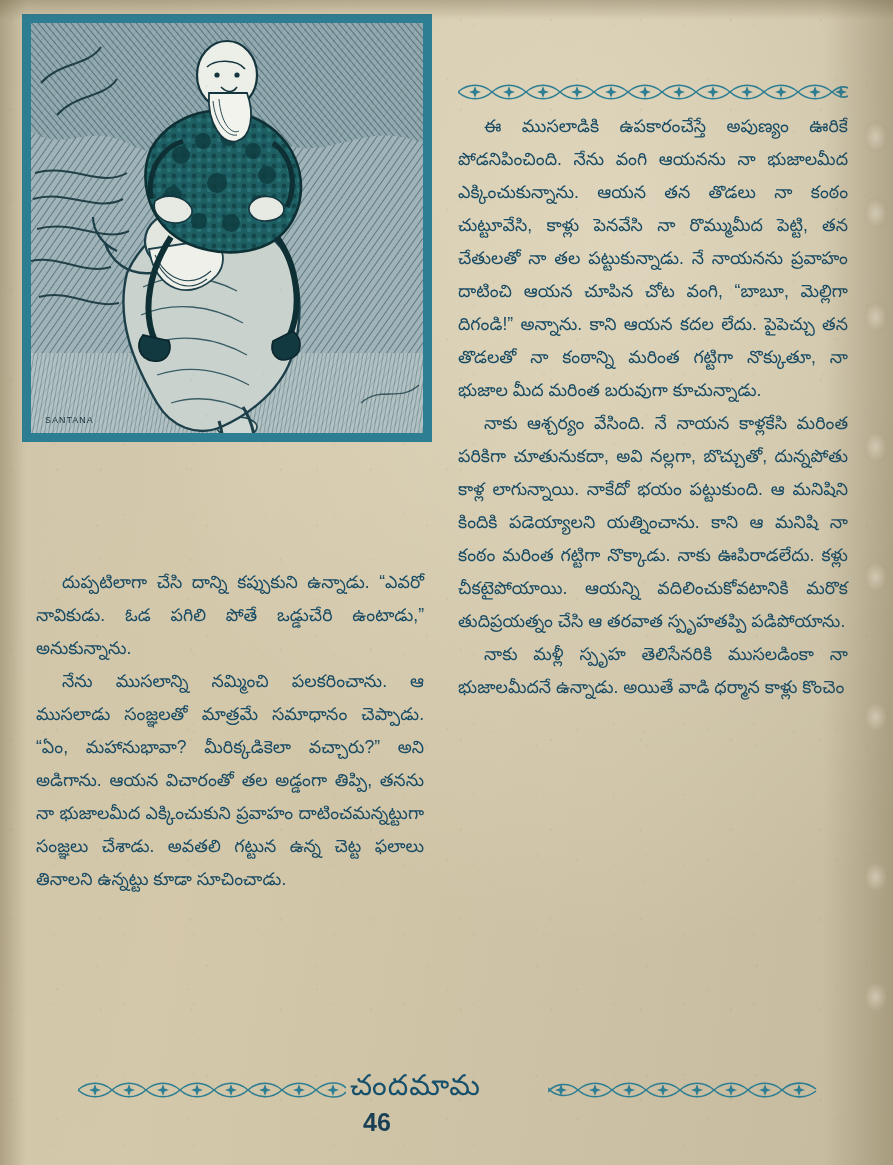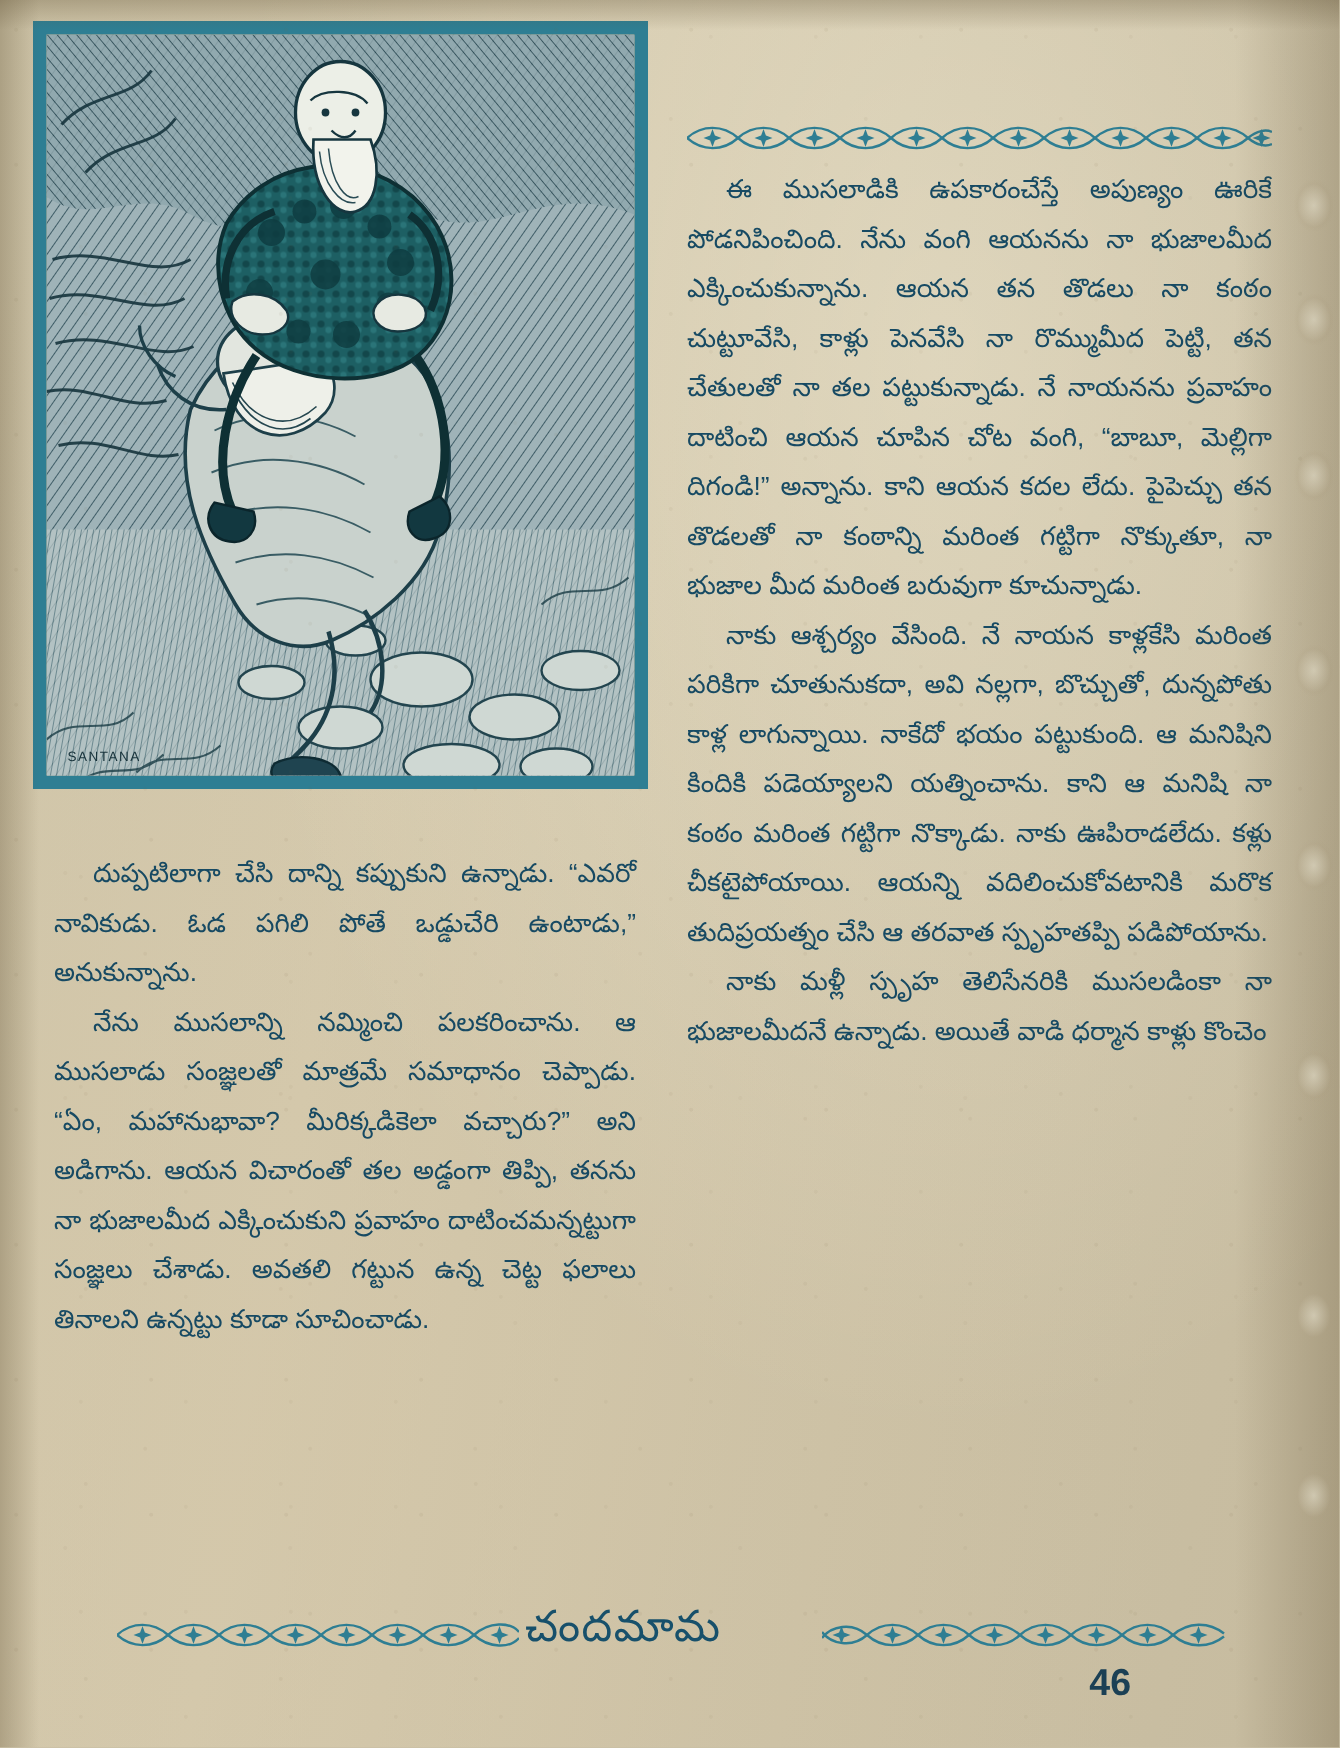--- a/index.html
+++ b/index.html
@@ -57,21 +57,21 @@
     background: linear-gradient(to bottom, rgba(90,75,45,0.30), rgba(90,75,45,0));
     pointer-events: none;
   }
 
   
   .illus-wrap {
     position: absolute;
     left: 22px;
     top: 14px;
     width: 410px;
-    height: 512px;
+    height: 428px;
     border: 9px solid #2e7e93;
     box-sizing: border-box;
     background: #b9b095;
     overflow: hidden;
   }
   .illus {
     position: absolute;
     inset: 0;
   }
   .illus svg { display: block; }
@@ -141,21 +141,21 @@
     font-family: "Liberation Sans", sans-serif;
     font-size: 29px;
     letter-spacing: 1px;
     white-space: nowrap;
   }
   .page-number {
     position: absolute;
     left: 0;
     top: 1108px;
     width: 754px;
-    text-align: right;
+    text-align: center;
     color: #1b4055;
     font-family: "Liberation Sans", sans-serif;
     font-size: 25px;
     font-weight: bold;
   }
   
   .wear {
     position: absolute;
     right: 4px;
     width: 26px;

